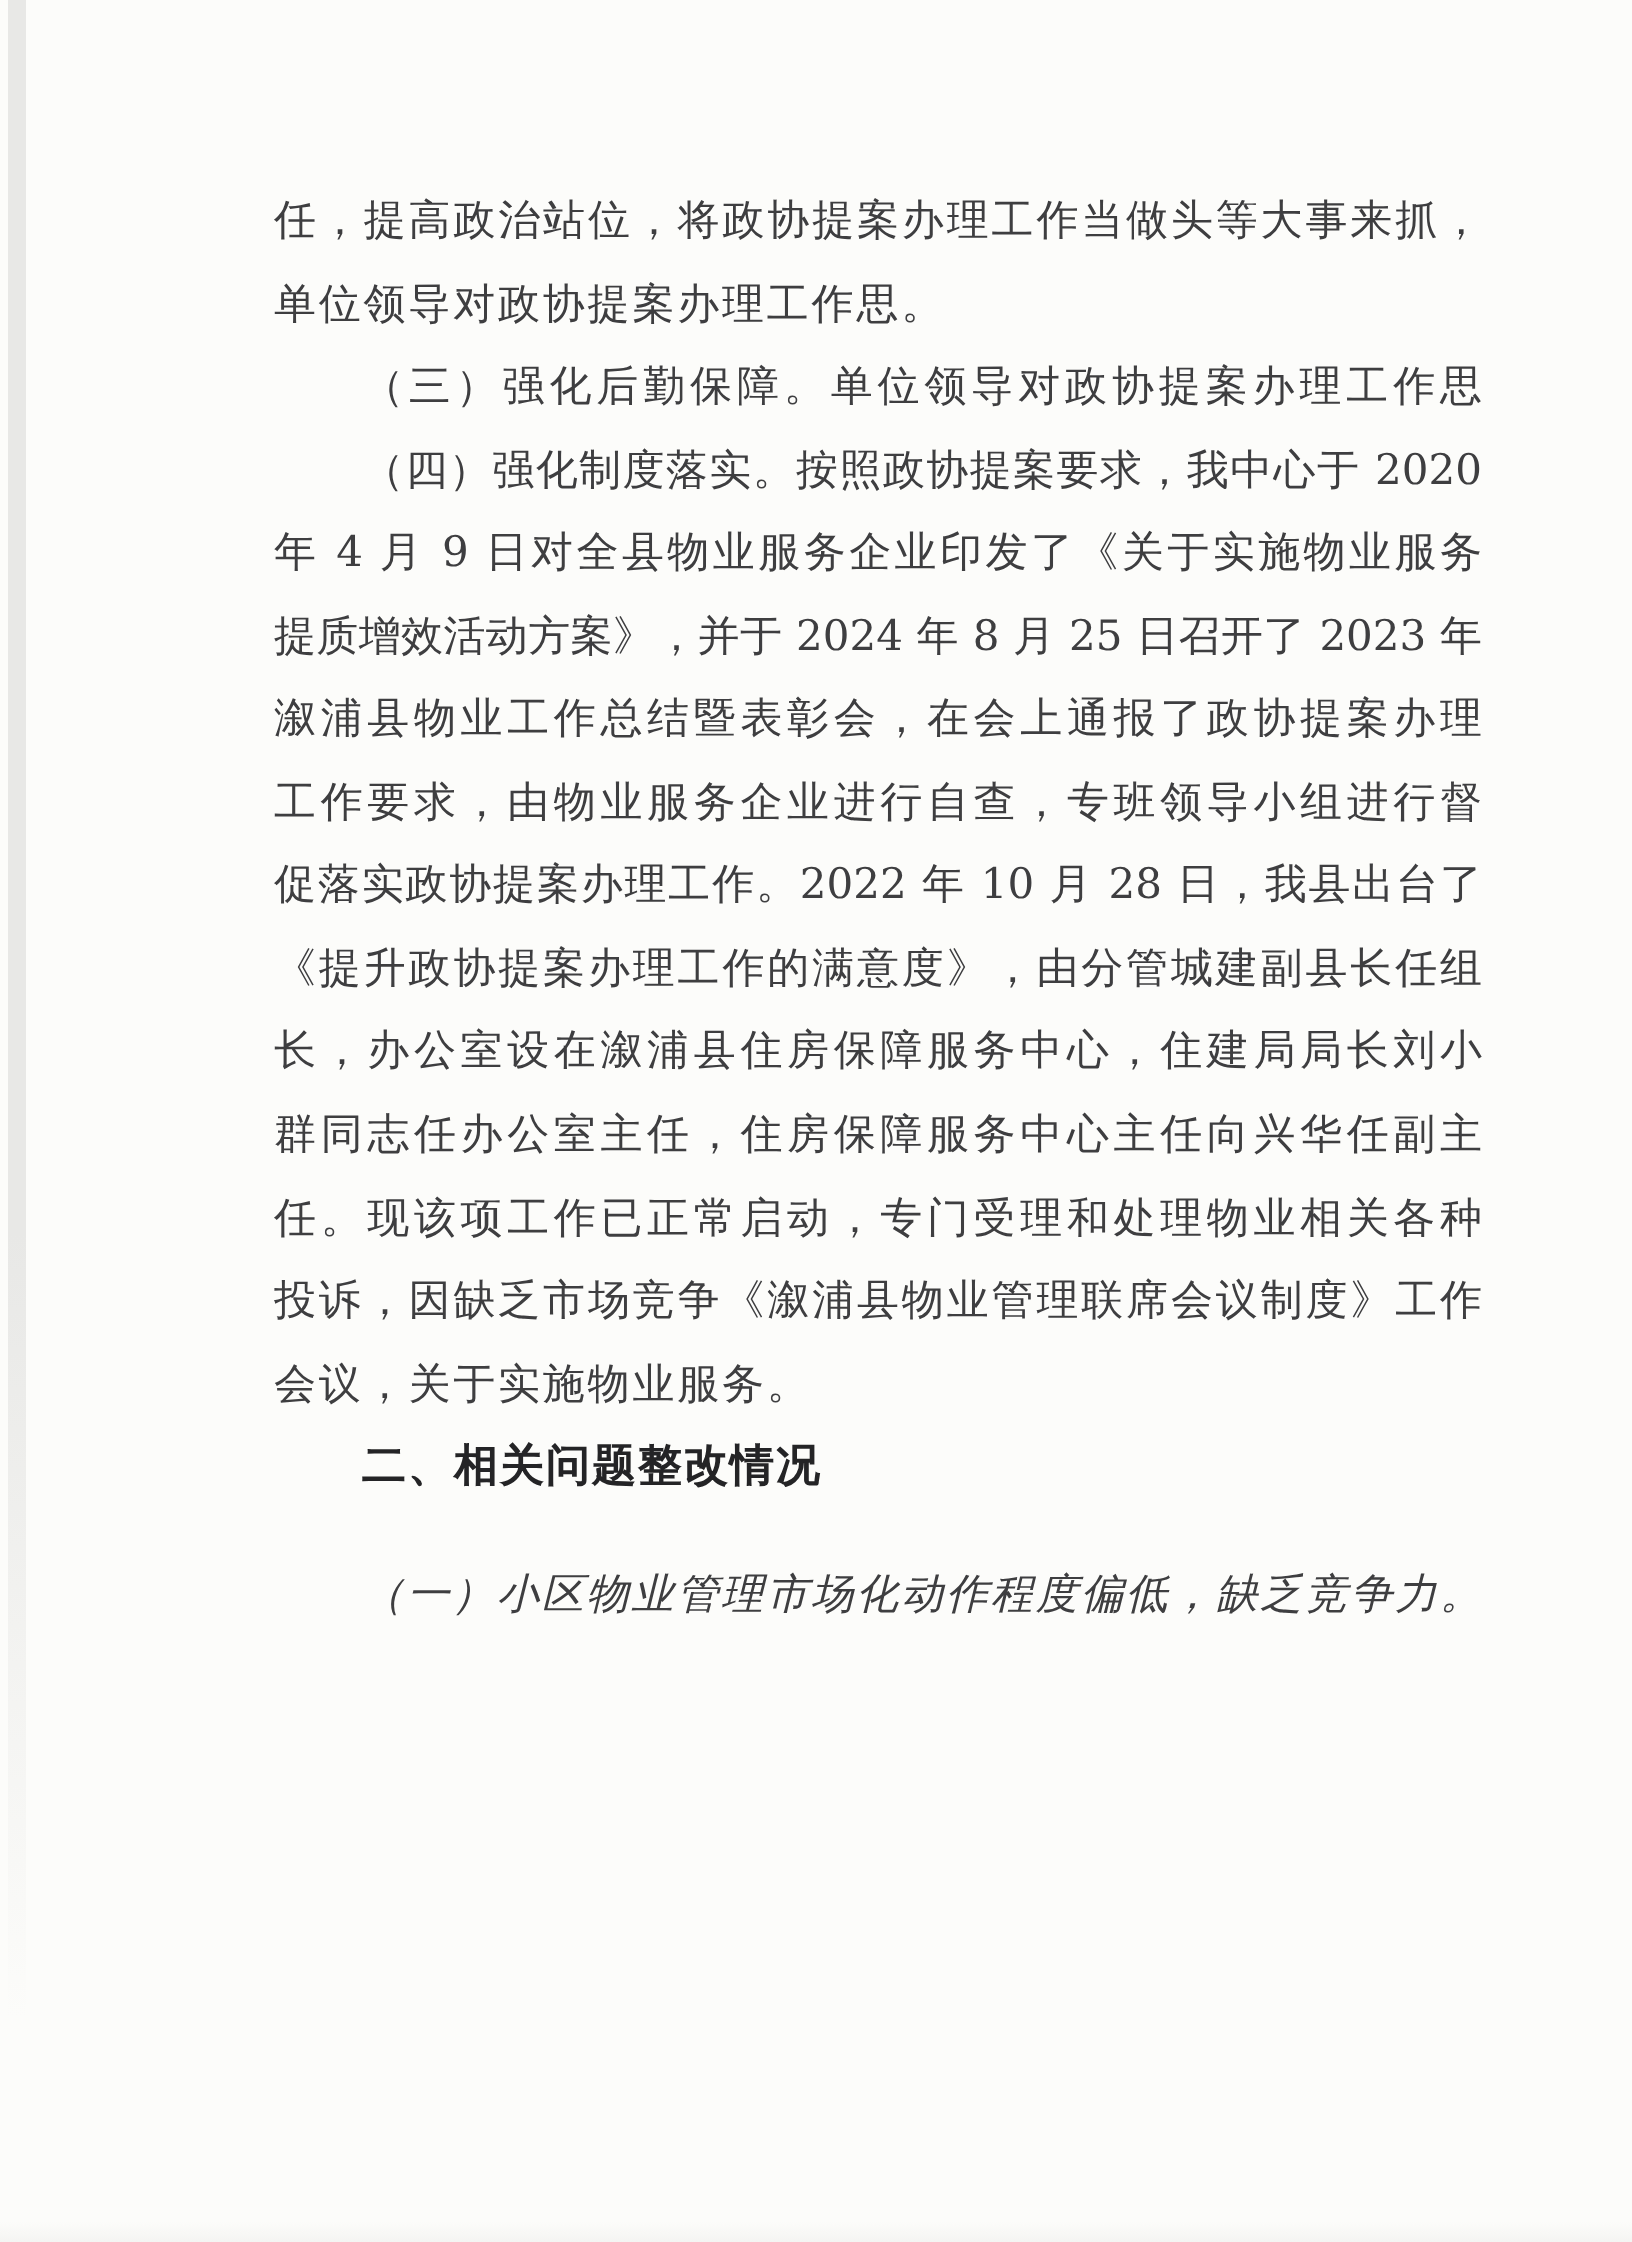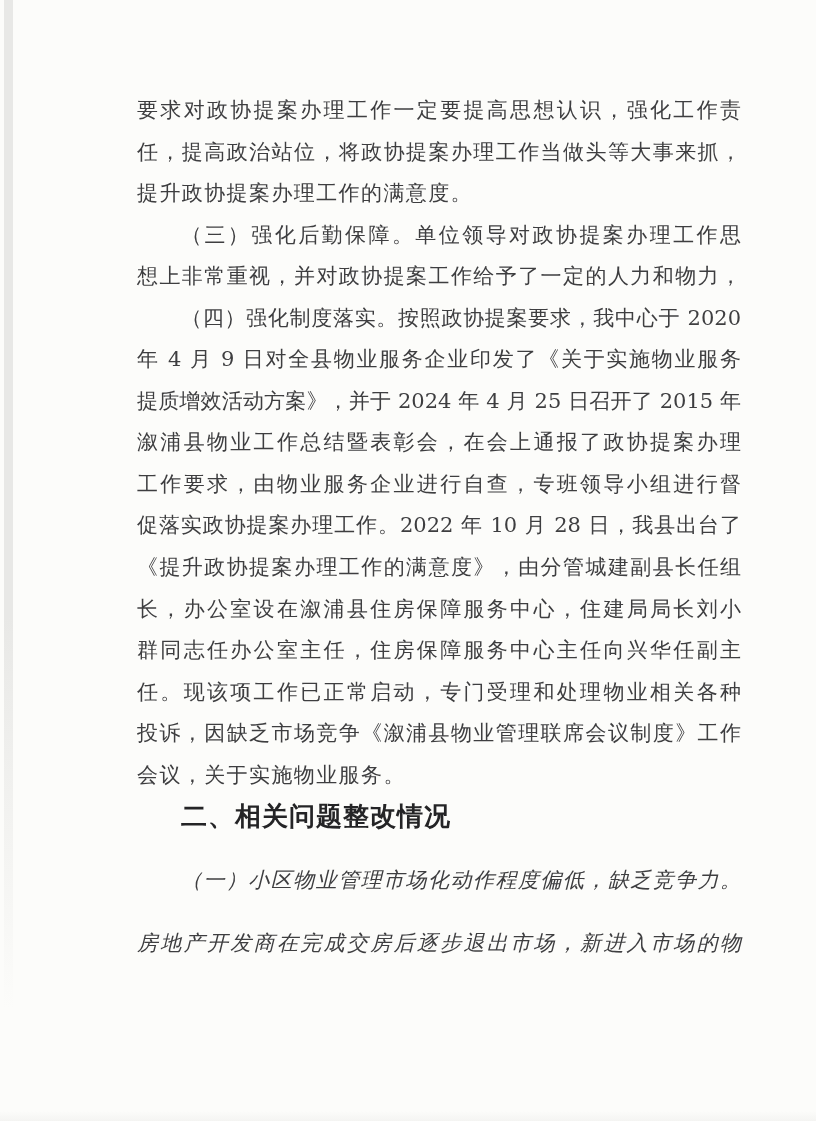--- a/index.html
+++ b/index.html
@@ -40,50 +40,47 @@
   }
   .line.nojust{
     text-align:left;
     text-align-last:left;
     letter-spacing:1.4px;
   }
   .line.indent{padding-left:44px;}
   .line.heading{
     font-family:"DejaVu Sans","Liberation Sans",sans-serif;
     font-weight:bold;
-    font-size:26px;
+    font-size:22px;
     color:var(--heading-ink);
     letter-spacing:1px;
   }
   .line.kaiti{
     font-style:italic;
     margin-top:22px;
   }
 </style>
 </head>
 <body>
 
 <div class="page">
   <div class="edge-strip"></div>
   <div class="bottom-tone"></div>
   <div class="text-block" id="text-lines">
-      <div class="line body">要求对政协提案办理工作一定要提高思想认识，强化工作责</div>
       <div class="line body">任，提高政治站位，将政协提案办理工作当做头等大事来抓，</div>
-      <div class="line body nojust">提升政协提案办理工作的满意度。</div>
+      <div class="line body nojust">单位领导对政协提案办理工作思。</div>
       <div class="line body indent">（三）强化后勤保障。单位领导对政协提案办理工作思</div>
-      <div class="line body">想上非常重视，并对政协提案工作给予了一定的人力和物力，</div>
       <div class="line body indent">（四）强化制度落实。按照政协提案要求，我中心于 2020</div>
       <div class="line body">年 4 月 9 日对全县物业服务企业印发了《关于实施物业服务</div>
-      <div class="line body">提质增效活动方案》，并于 2024 年 4 月 25 日召开了 2015 年</div>
+      <div class="line body">提质增效活动方案》，并于 2024 年 8 月 25 日召开了 2023 年</div>
       <div class="line body">溆浦县物业工作总结暨表彰会，在会上通报了政协提案办理</div>
       <div class="line body">工作要求，由物业服务企业进行自查，专班领导小组进行督</div>
       <div class="line body">促落实政协提案办理工作。2022 年 10 月 28 日，我县出台了</div>
       <div class="line body">《提升政协提案办理工作的满意度》，由分管城建副县长任组</div>
       <div class="line body">长，办公室设在溆浦县住房保障服务中心，住建局局长刘小</div>
       <div class="line body">群同志任办公室主任，住房保障服务中心主任向兴华任副主</div>
       <div class="line body">任。现该项工作已正常启动，专门受理和处理物业相关各种</div>
       <div class="line body">投诉，因缺乏市场竞争《溆浦县物业管理联席会议制度》工作</div>
       <div class="line body nojust">会议，关于实施物业服务。</div>
       <div class="line heading indent nojust">二、相关问题整改情况</div>
       <div class="line kaiti indent">（一）小区物业管理市场化动作程度偏低，缺乏竞争力。</div>
-      <div class="line kaiti">房地产开发商在完成交房后逐步退出市场，新进入市场的物</div>
     </div>
 </div>
 
 </body></html>

